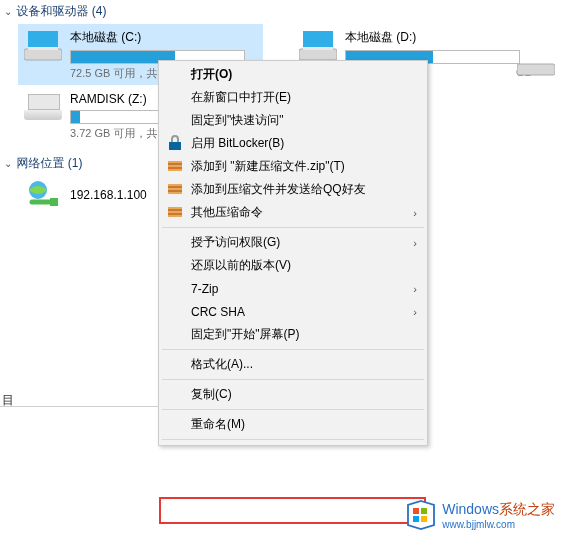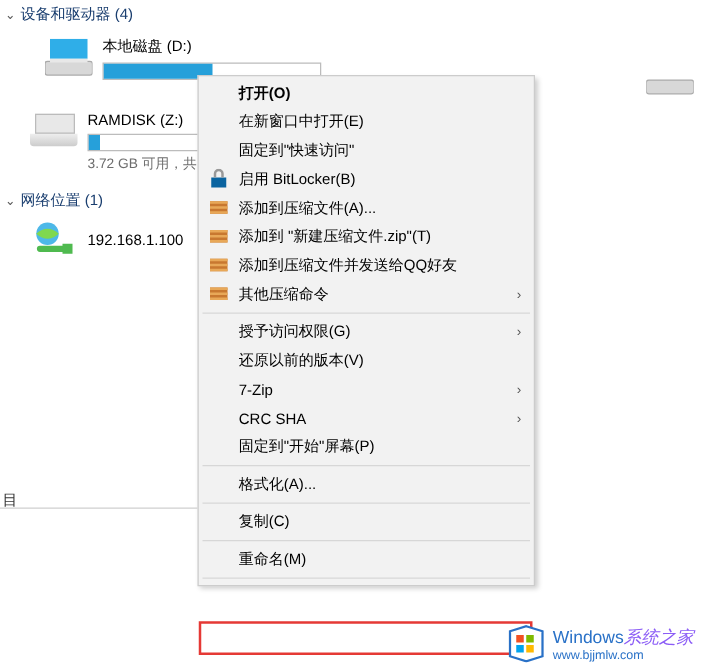--- a/index.html
+++ b/index.html
@@ -15,21 +15,21 @@
     .drive-name { font-size: 12px; color: #000; margin-bottom: 4px; }
     .progress-bar { width: 175px; height: 14px; border: 1px solid #bcbcbc; background: #fff; margin-bottom: 2px; }
     .progress-fill { height: 100%; background: #26a0da; }
     .drive-free { font-size: 11px; color: #6d6d6d; }
     .net-item { display: flex; align-items: center; padding: 4px 6px; margin: 1px 0 1px 18px; width: 240px; }
     .net-icon { width: 38px; height: 30px; margin-right: 8px; }
     .watermark { position: absolute; right: 8px; bottom: 6px; display: flex; align-items: center; }
     .wm-logo { width: 30px; height: 30px; margin-right: 6px; }
     .wm-text .wm-main { font-size: 14px; color: #2971c7; }
     .wm-text .wm-sub { font-size: 10px; color: #2971c7; }
-    .wm-text .wm-gray { color: #8b5cf6; font-style: italic; }
+    .wm-text .wm-gray { color: #c2410c; }
     .context-menu { position: absolute; top: 60px; left: 158px; width: 270px; background: #f2f2f2; border: 1px solid #cccccc; box-shadow: 2px 2px 4px rgba(0,0,0,0.2); padding: 2px; }
     .menu-item { display: flex; align-items: center; height: 23px; padding: 0 8px 0 30px; font-size: 12px; color: #000; position: relative; text-align: center; }
     .menu-item.bold { font-weight: bold; }
     .menu-sep { height: 1px; background: #d7d7d7; margin: 3px 1px; }
     .menu-item .chev { position: absolute; right: 8px; font-size: 11px; color: #555; }
     .menu-item .mi-icon { position: absolute; left: 6px; width: 16px; height: 16px; top: 3px; }
     .highlight-box { position: absolute; border: 2px solid #e53935; pointer-events: none; }
     .highlight-props { top: 497px; left: 159px; width: 267px; height: 27px; }
     .bottom-target { position: absolute; left: 0; top: 392px; width: 20px; height: 14px; font-size: 12px; color: #333; padding-left: 2px; }
     .bottom-border { position: absolute; left: 0; top: 406px; width: 158px; border-top: 1px solid #d0d0d0; }
@@ -40,20 +40,36 @@
 </head>
 <body>
 
 <div class="section-header">
   <span class="arrow">⌄</span>
   <span>设备和驱动器 (4)</span>
 </div>
 
 <div class="drives">
   <div class="drive-row">
+    <div class="drive-item selected">
+      <div class="drive-icon">
+        <svg viewBox="0 0 38 30">
+            <rect x="0" y="18" width="38" height="11" rx="2" fill="#d8d8d8" stroke="#aaa"></rect>
+            <rect x="4" y="0" width="30" height="16" fill="#2faee8"></rect>
+            <rect x="4" y="16" width="30" height="3" fill="#e8e8e8"></rect>
+          </svg>
+      </div>
+      <div class="drive-info">
+        <div class="drive-name">本地磁盘 (C:)</div>
+        <div class="progress-bar">
+            <div class="progress-fill" style="width:60%"></div>
+          </div>
+        <div class="drive-free">72.5 GB 可用，共</div>
+      </div>
+    </div>
     <div class="drive-item" style="margin-left:30px">
       <div class="drive-icon">
         <svg viewBox="0 0 38 30">
             <rect x="0" y="18" width="38" height="11" rx="2" fill="#d8d8d8" stroke="#aaa"></rect>
             <rect x="4" y="0" width="30" height="16" fill="#2faee8"></rect>
             <rect x="4" y="16" width="30" height="3" fill="#e8e8e8"></rect>
           </svg>
       </div>
       <div class="drive-info">
         <div class="drive-name">本地磁盘 (D:)</div>
@@ -112,29 +128,20 @@
     </div>
   <div class="menu-item">
       <span>固定到"快速访问"</span>
     </div>
   <div class="menu-item">
     <span class="mi-icon"><svg viewBox="0 0 16 16">
           <rect x="2" y="7" width="12" height="8" fill="#0a64a0"></rect>
           <path d="M 5 7 V 4 a 3 3 0 0 1 6 0 V 7" fill="none" stroke="#999" stroke-width="2"></path>
         </svg></span>
     <span>启用 BitLocker(B)</span>
-  </div>
-  <div class="menu-item">
-    <span class="mi-icon"><svg viewBox="0 0 16 16">
-          <rect x="1" y="3" width="14" height="10" fill="#c87830"></rect>
-          <rect x="1" y="3" width="14" height="2" fill="#e8a858"></rect>
-          <rect x="1" y="7" width="14" height="2" fill="#e8a858"></rect>
-          <rect x="1" y="11" width="14" height="2" fill="#e8a858"></rect>
-        </svg></span>
-    <span>添加到压缩文件(A)...</span>
   </div>
   <div class="menu-item">
     <span class="mi-icon"><svg viewBox="0 0 16 16">
           <rect x="1" y="3" width="14" height="10" fill="#c87830"></rect>
           <rect x="1" y="3" width="14" height="2" fill="#e8a858"></rect>
           <rect x="1" y="7" width="14" height="2" fill="#e8a858"></rect>
           <rect x="1" y="11" width="14" height="2" fill="#e8a858"></rect>
         </svg></span>
     <span>添加到 "新建压缩文件.zip"(T)</span>
   </div>

